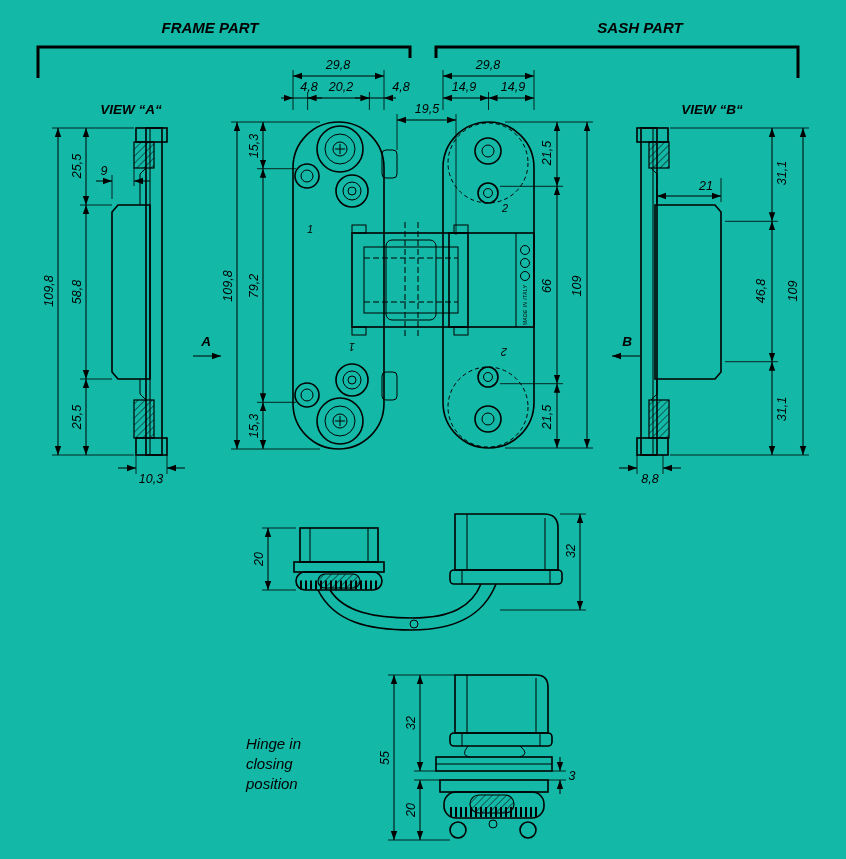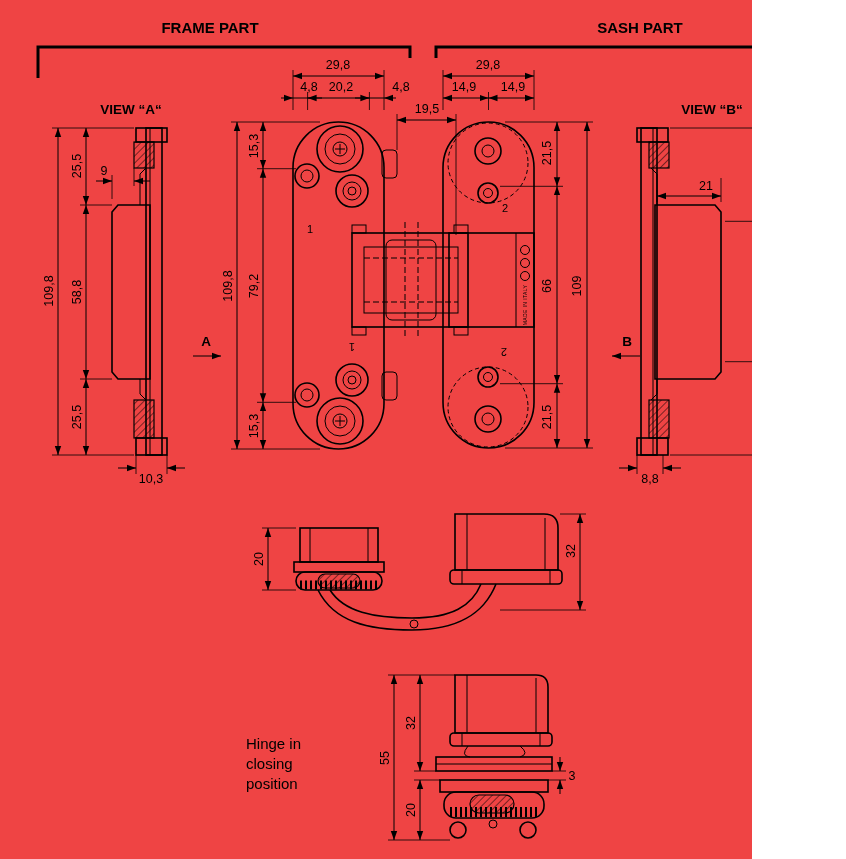--- a/index.html
+++ b/index.html
@@ -1,16 +1,16 @@
 <!DOCTYPE html>
 <html><head>
 <meta charset="utf-8">
 <style>
   html,body{margin:0;padding:0;background:#fff;}
-  .canvas{position:relative;width:752px;height:859px;background:#ef4444;overflow:hidden;}
+  .canvas{position:relative;width:846px;height:859px;background:#14b8a6;overflow:hidden;font-style:italic;}
   svg{display:block;}
   text{font-family:"Liberation Sans","DejaVu Sans",sans-serif;fill:#000;}
   .hdr{font-size:15px;font-weight:bold;}
   .vw{font-size:13.5px;font-weight:bold;}
   .t12{font-size:12.5px;}
   .mk{font-size:11px;}
   .tiny{font-size:5px;letter-spacing:.4px;}
   .cap{font-size:15px;}
   .o{fill:none;stroke:#000;stroke-width:1.6;}
   .o2{fill:none;stroke:#000;stroke-width:1;}

